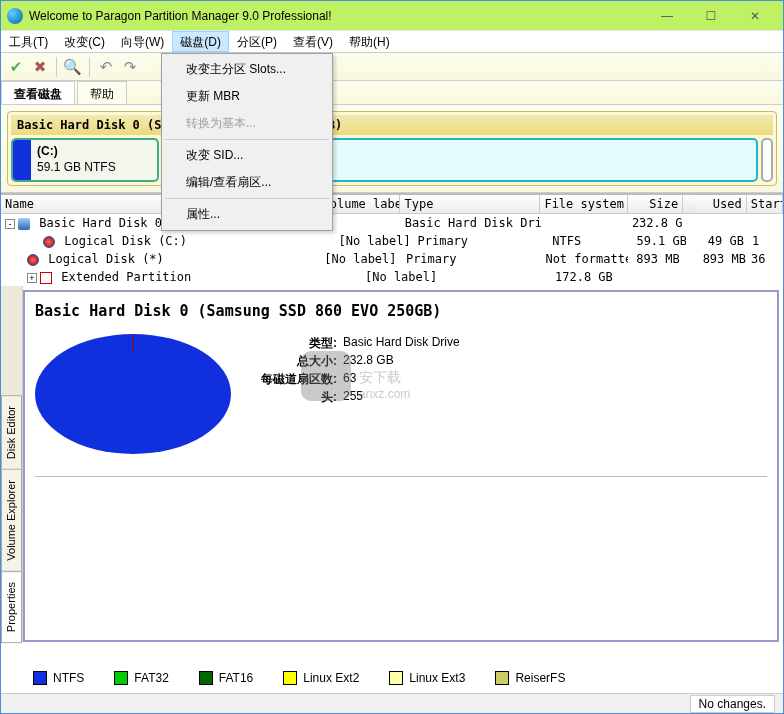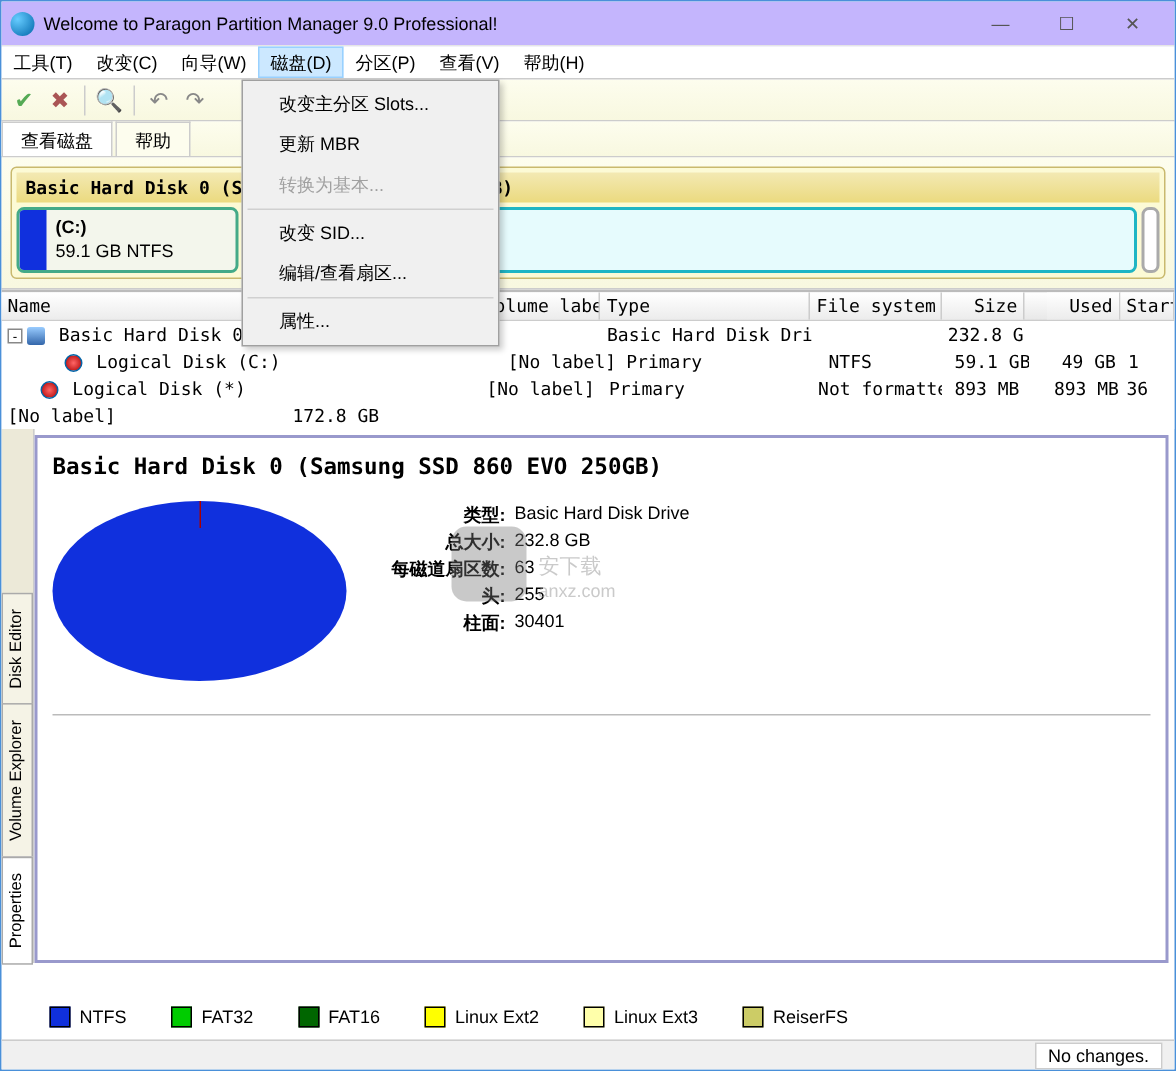--- a/index.html
+++ b/index.html
@@ -1,39 +1,39 @@
 <!DOCTYPE html>
 <html><head>
 <meta charset="utf-8">
 <style>
 * { box-sizing: border-box; margin: 0; padding: 0; font-family: "Tahoma", "SimSun", sans-serif; font-size: 12px; }
 body { background: #fff; width: 784px; height: 714px; border: 1px solid #4a90d9; overflow: hidden; position: relative; }
 
-.titlebar { display: flex; align-items: center; height: 30px; padding: 0 6px; background: #c4b5fd; border-bottom: 1px solid #e5e5e5; }
+.titlebar { display: flex; align-items: center; height: 30px; padding: 0 6px; background: #bef264; border-bottom: 1px solid #e5e5e5; }
 .titlebar .app-icon { width: 16px; height: 16px; background: radial-gradient(circle at 30% 30%, #6cf, #06a); border-radius: 50%; margin-right: 6px; }
 .titlebar .title { flex: 1; color: #000; }
 .titlebar .winbtns { display: flex; gap: 0; }
 .titlebar .winbtn { width: 44px; height: 28px; display: flex; align-items: center; justify-content: center; color: #555; }
 
 .menubar { display: flex; height: 22px; background: #fff; border-bottom: 1px solid #ccc; position: relative; }
 .menubar .item { padding: 3px 8px; cursor: default; }
 .menubar .item.active { background: #cce8ff; border: 1px solid #99d1ff; padding: 2px 7px; }
 
 .dropdown { position: absolute; top: 52px; left: 160px; width: 172px; background: #f0f0f0; border: 1px solid #a0a0a0; box-shadow: 2px 2px 4px rgba(0,0,0,0.2); z-index: 100; padding: 2px; }
 .dropdown .menuitem { padding: 5px 22px; cursor: default; white-space: nowrap; }
 .dropdown .menuitem.disabled { color: #a0a0a0; }
 .dropdown hr { border: none; border-top: 1px solid #d0d0d0; margin: 2px 1px; }
 
 .toolbar { display: flex; align-items: center; height: 28px; background: linear-gradient(#fdfdee, #f8f8e0); border-bottom: 1px solid #ccc; padding: 0 4px; gap: 2px; }
 .toolbar .tbtn { width: 22px; height: 22px; display: flex; align-items: center; justify-content: center; border: 1px solid transparent; color: #888; font-size: 15px; }
 .toolbar .sep { width: 1px; height: 20px; background: #ccc; margin: 0 3px; }
 
 .viewtabs { display: flex; background: linear-gradient(#fdfdee, #f8f8e0); height: 24px; border-bottom: 1px solid #ccc; }
 .viewtabs .tab { padding: 4px 12px; border: 1px solid #ccc; border-bottom: none; background: #fdfdee; margin-right: 2px; }
-.viewtabs .tab.active { background: #fff; font-weight: normal; }
+.viewtabs .tab.active { background: #fff; font-weight: bold; }
 
 .diskarea { padding: 6px; background: linear-gradient(#fdfdee, #f8f8e0); border-bottom: 1px solid #ccc; }
 .diskframe { border: 1px solid #c9b96e; background: #fcfad5; padding: 3px; border-radius: 4px; }
 .disktitle { background: linear-gradient(#f3e9b3, #ebda7f); padding: 3px 6px; font-weight: bold; font-family: monospace; white-space: nowrap; overflow: hidden; }
 .partbar { display: flex; height: 44px; margin-top: 3px; gap: 3px; }
 .partbox { border: 2px solid #888; border-radius: 5px; display: flex; background: #fff; overflow: hidden; }
 .partbox.main { width: 148px; border-color: #4a8; background: #f3f6ec; }
 .partbox.main .used { width: 18px; background: #1030dd; }
 .partbox.main .info { padding: 3px 6px; font-family: monospace; font-size: 11px; line-height: 1.35; }
 .partbox.ext { flex: 1; border-color: #1fb5c4; background: #e6fbfd; position: relative; }
@@ -178,20 +178,21 @@
       <div class="gridrow">
         <div class="cell c-name" style="padding-left: 26px;"><span class="diskicon log"></span> Logical Disk (*)</div>
         <div class="cell c-vol">[No label]</div>
         <div class="cell c-type">Primary</div>
         <div class="cell c-fs">Not formatted</div>
         <div class="cell c-size">893 MB</div>
         <div class="cell c-used">893 MB</div>
         <div class="cell c-start">36</div>
       </div>
       <div class="gridrow">
+        <div class="cell c-name" style="padding-left: 26px;"><span class="treeicon">+</span><span class="diskicon ext"></span> Extended Partition</div>
         <div class="cell c-vol">[No label]</div>
         <div class="cell c-fs"></div>
         <div class="cell c-size">172.8 GB</div>
         <div class="cell c-used"></div>
         <div class="cell c-start"></div>
       </div>
     </div>
 </div>
 
 <div class="detailwrap">
@@ -214,24 +215,20 @@
             <div>232.8 GB</div>
           </div>
         <div class="row">
             <div class="lab">每磁道扇区数:</div>
             <div>63</div>
           </div>
         <div class="row">
             <div class="lab">头:</div>
             <div>255</div>
           </div>
-        <div class="row">
-            <div class="lab">柱面:</div>
-            <div>30401</div>
-          </div>
       </div>
     </div>
     <hr>
   </div>
 </div>
 
 <div class="legend">
   <div class="item">
       <div class="sw" style="background:#1030dd"></div>
       <span>NTFS</span>

